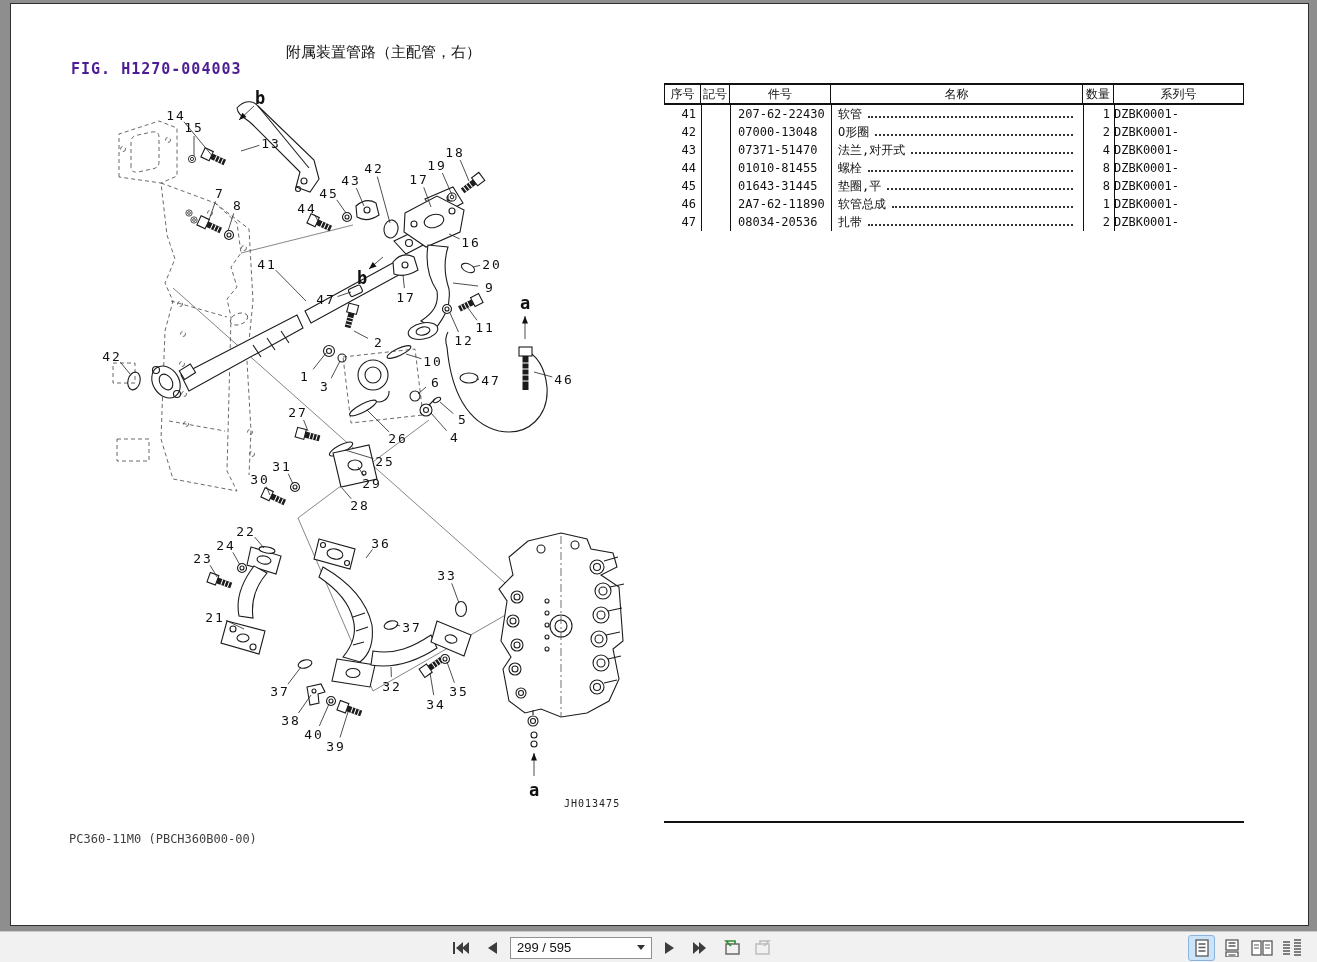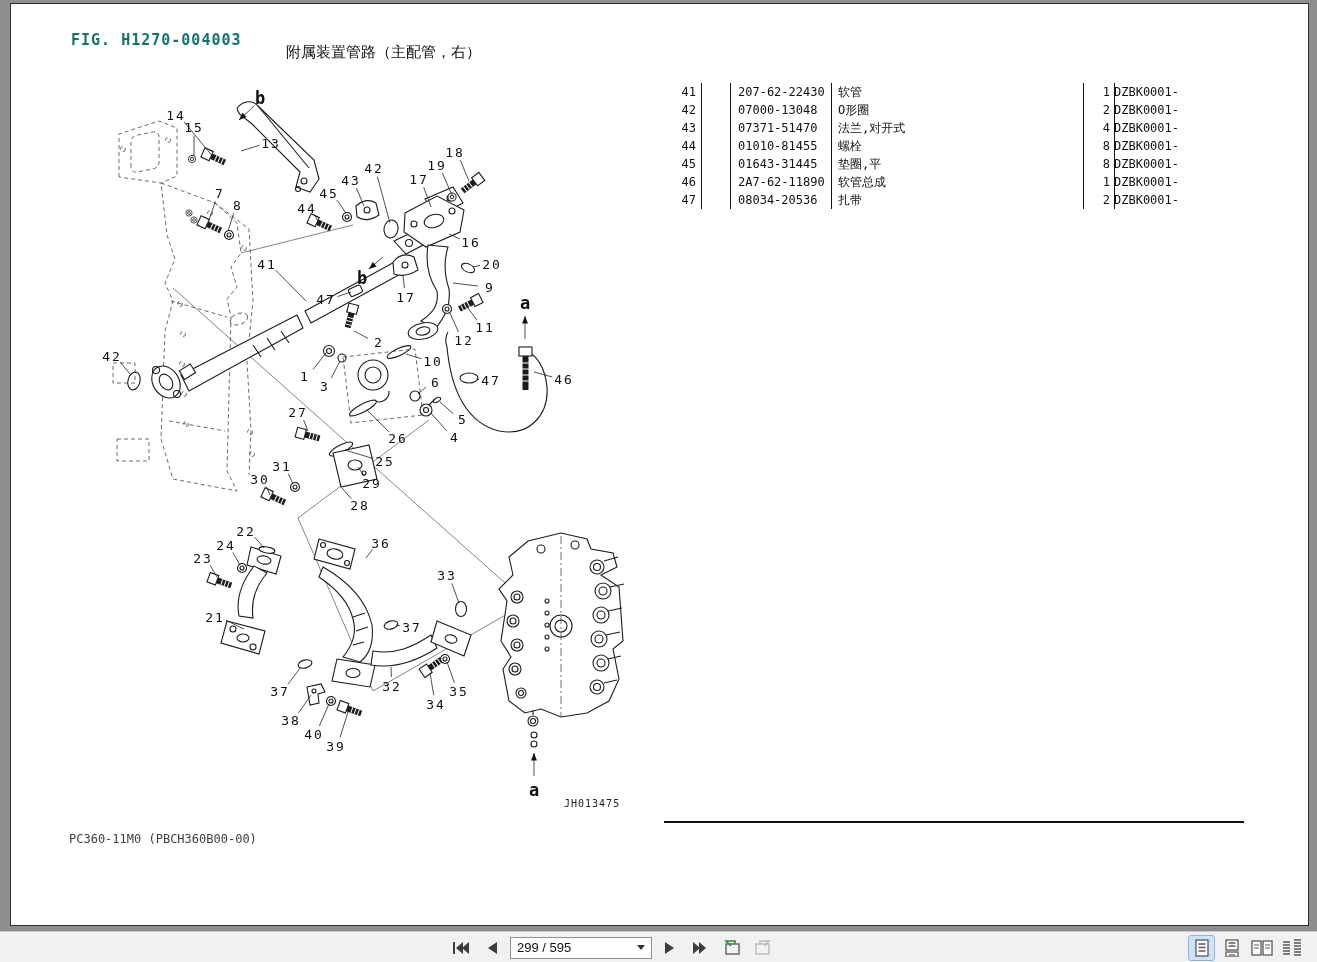--- a/index.html
+++ b/index.html
@@ -4,22 +4,22 @@
 <style>
   * { margin:0; padding:0; box-sizing:border-box; }
   html,body { width:1317px; height:962px; overflow:hidden; font-family:"DejaVu Sans Mono", monospace; }
   body { background:#8e8e8e; position:relative; }
 
   
   .canvas { position:absolute; inset:0 0 31px 0; background:#8e8e8e; }
   .page { position:absolute; left:10px; top:3px; width:1299px; height:923px;
           background:#ffffff; border:1px solid #2f2f2f; }
 
-  .fig-label { position:absolute; left:60px; top:27px; font-size:15px; font-weight:bold;
-               color:#0f766e; letter-spacing:1px; }
+  .fig-label { position:absolute; left:60px; top:56px; font-size:15px; font-weight:bold;
+               color:#4c1d95; letter-spacing:1px; }
   .fig-title { position:absolute; left:275px; top:39px; font-size:15px; font-weight:normal; color:#111; }
 
   .footer-model { position:absolute; left:58px; top:828px; font-size:12px; color:#404040; }
   .sheet-page-num { position:absolute; left:653px; top:826px; width:580px; text-align:right;
                     font-size:12px; color:#111; }
   .drawing-code { position:absolute; left:553px; top:794px; font-size:10px; letter-spacing:1px; color:#222;text-align:right; }
 
   
   svg.diagram { position:absolute; left:-10px; top:-3px; width:1317px; height:927px; }
   .ln   { stroke:#1c1c1c; fill:none; stroke-width:1.1; }
@@ -40,21 +40,21 @@
   .ptable .thead { display:grid; grid-template-columns:37px 29px 101px 252px 31px 130px;
                    height:22px; border-top:2px solid #111; border-bottom:2px solid #111; }
   .ptable .thead div { font-size:12px; color:#111; text-align:center; line-height:18px;
                        border-right:1px solid #111; }
   .ptable .thead div:first-child { border-left:1px solid #111; }
   .tbody { position:relative; }
   .trow { display:grid; grid-template-columns:37px 29px 101px 252px 31px 130px; height:18px; }
   .trow div { font-size:12px; line-height:18px; color:#111; white-space:nowrap; overflow:hidden; }
   .trow .c0 { text-align:right; padding-right:5px; }
   .trow .c2 { padding-left:8px; }
-  .trow .c3 { padding-left:7px; display:flex;flex-direction:column; }
+  .trow .c3 { padding-left:7px; display:flex; }
   .trow .c3 .dots { flex:1; border-bottom:2px dotted #333; margin:0 10px 5px 6px; }
   .trow .c4 { text-align:right; padding-right:4px; }
   .trow .c5 { }
   .vline { position:absolute; top:0; bottom:0; width:1px; background:#111; }
 
   
   .toolbar { position:absolute; left:0; right:0; bottom:0; height:31px; background:#f1f1f1;
              border-top:1px solid #c9c9c9; }
   .nav { position:absolute; left:448px; top:3px; display:flex; align-items:center; gap:5px; }
   .tbtn { width:26px; height:25px; display:flex; align-items:center; justify-content:center;
@@ -405,20 +405,28 @@
         <polygon points="524,315 526.9673637553038,322.4293170846121 521.0326362446962,322.4293170846121" class="ah"></polygon>
         <text x="524" y="302" class="marker-letter">a</text>
         <line x1="533" y1="775" x2="533" y2="752" class="leader" stroke-width="1.4"></line>
         <polygon points="533,752 535.9673637553038,759.4293170846121 530.0326362446962,759.4293170846121" class="ah"></polygon>
         <text x="533" y="789" class="marker-letter">a</text>
       </svg>
 
     <div class="drawing-code">JH013475</div>
 
     <div class="ptable">
+      <div class="thead" id="thead">
+          <div>序号</div>
+          <div>記号</div>
+          <div>件号</div>
+          <div>名称</div>
+          <div>数量</div>
+          <div>系列号</div>
+        </div>
       <div class="tbody" id="tbody">
         <div class="vline" style="left:37px"></div>
         <div class="vline" style="left:66px"></div>
         <div class="vline" style="left:167px"></div>
         <div class="vline" style="left:419px"></div>
         <div class="vline" style="left:450px"></div>
       <div class="trow">
             <div class="c0">41</div>
             <div class="c1"></div>
             <div class="c2">207-62-22430</div>

